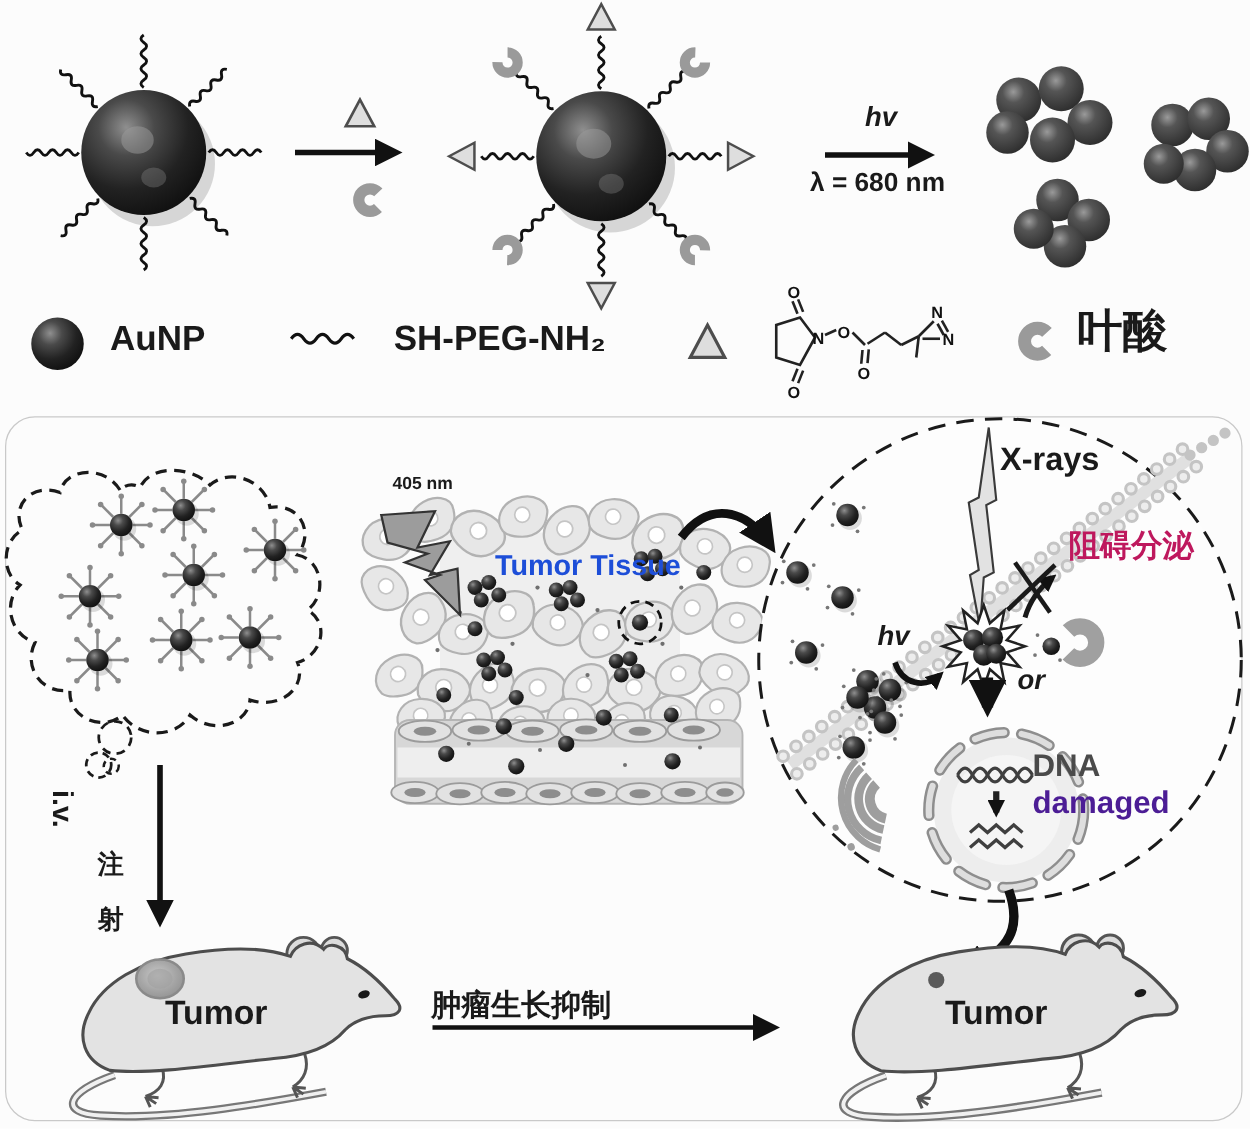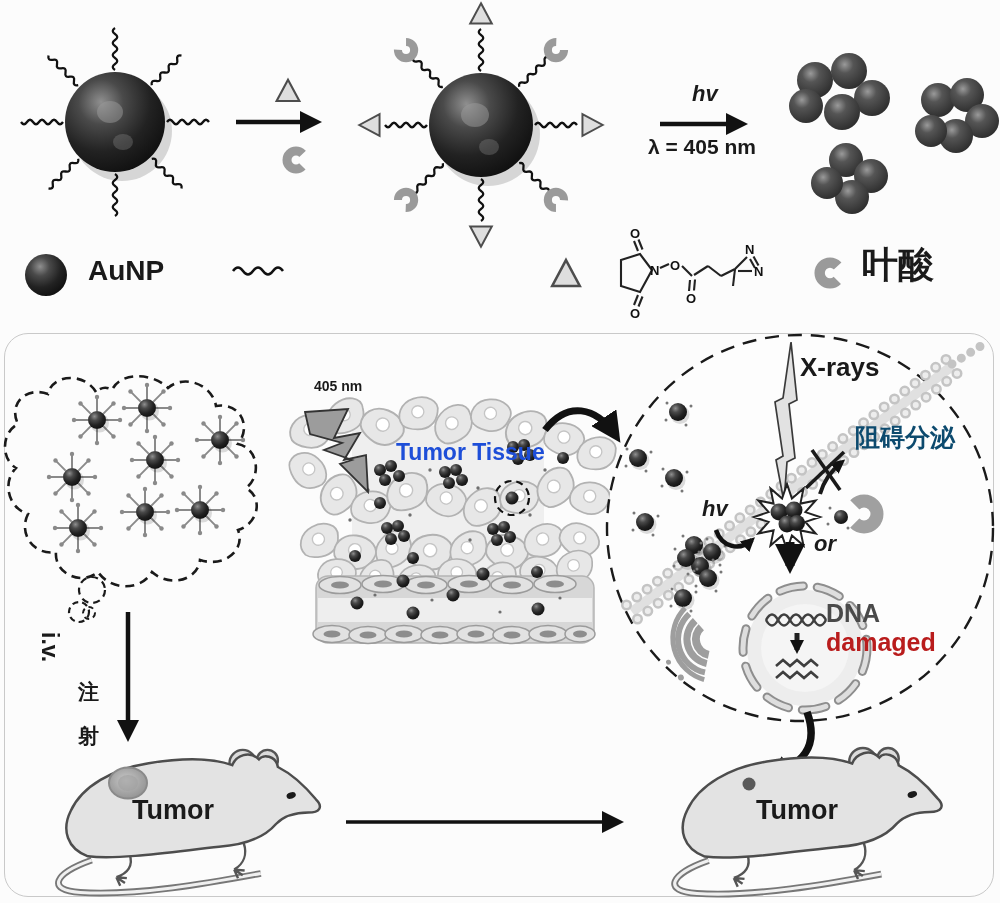--- a/index.html
+++ b/index.html
@@ -505,32 +505,34 @@
                C290,62 286,68 274,68 C258,68 248,72 240,80 C228,94 206,102 180,104
                C140,108 78,118 42,114 Z" fill="#e3e3e3" stroke="#4d4d4d" stroke-width="2.6"></path>
       <ellipse cx="256" cy="50" rx="5" ry="3.2" transform="rotate(-18 256 50)" fill="#1a1a1a"></ellipse>
     </g>
     <circle cx="749" cy="784" r="6.5" fill="#5a5a5a"></circle>
 
     <line x1="346" y1="822" x2="618" y2="822" stroke="#111" stroke-width="3.6" marker-end="url(#ahM)"></line>
   </svg>
 
   <div class="lbl b i" style="left:692px;top:82px;font-size:22px;">hv</div>
-  <div class="lbl b" style="left:648px;top:136px;font-size:21px;">λ = 405 nm</div>
+  <div class="lbl b" style="left:648px;top:136px;font-size:21px;">λ = 680 nm</div>
   <div class="lbl b" style="left:88px;top:256px;font-size:28px;">AuNP</div>
+  <div class="lbl b" style="left:315px;top:256px;font-size:28px;">SH-PEG-NH₂</div>
   <div class="lbl b" style="left:862px;top:246px;font-size:36px;">叶酸</div>
 
   <div class="lbl b" style="left:314px;top:379px;font-size:14px;">405 nm</div>
   <div class="lbl b" style="left:396px;top:440px;font-size:23px;color:#1d4ed8;">Tumor Tissue</div>
   <div class="lbl b" style="left:800px;top:354px;font-size:26px;text-align:center;">X-rays</div>
-  <div class="lbl" style="left:855px;top:424px;font-size:25px;font-weight:600;color:#0c4a6e;">阻碍分泌</div>
+  <div class="lbl" style="left:855px;top:424px;font-size:25px;font-weight:600;color:#be185d;">阻碍分泌</div>
   <div class="lbl b i" style="left:702px;top:497px;font-size:22px;">hv</div>
   <div class="lbl b i" style="left:814px;top:500px;font-size:22px;margin-top:32px;">or</div>
   <div class="lbl b" style="left:826px;top:600px;font-size:25px;color:#4a4a4a;">DNA</div>
-  <div class="lbl b" style="left:826px;top:629px;font-size:25px;color:#b91c1c;">damaged</div>
+  <div class="lbl b" style="left:826px;top:629px;font-size:25px;color:#4c1d95;">damaged</div>
 
   <div class="lbl b" style="left:62px;top:632px;font-size:23px;transform:rotate(90deg);transform-origin:left top;">i.v.</div>
   <div class="lbl" style="left:78px;top:681px;font-size:21px;font-weight:600;">注</div>
   <div class="lbl" style="left:78px;top:725px;font-size:21px;font-weight:600;">射</div>
 
   <div class="lbl b" style="left:132px;top:796px;font-size:27px;">Tumor</div>
   <div class="lbl b" style="left:756px;top:796px;font-size:27px;">Tumor</div>
+  <div class="lbl" style="left:345px;top:792px;font-size:24px;font-weight:600;">肿瘤生长抑制</div>
 </div>
 
 </body></html>

